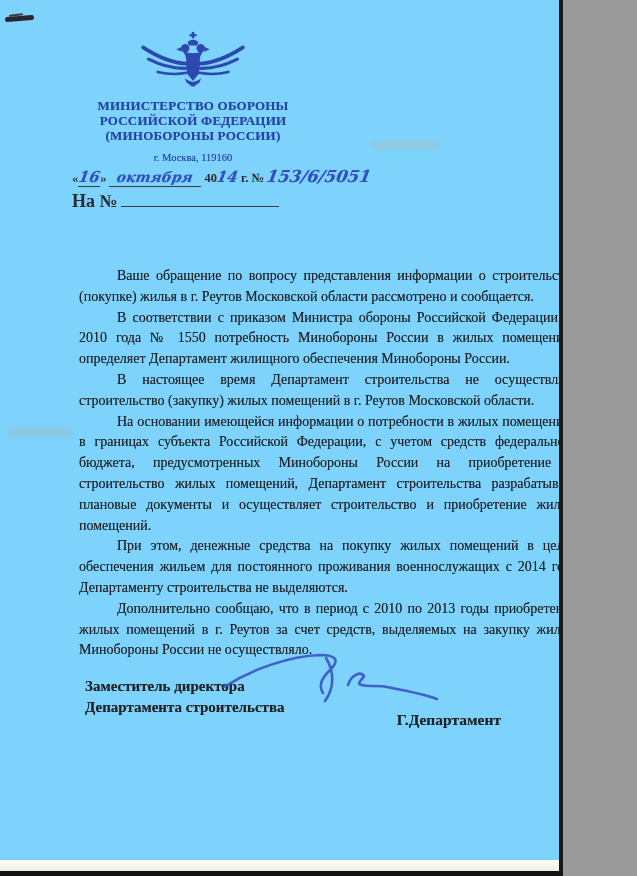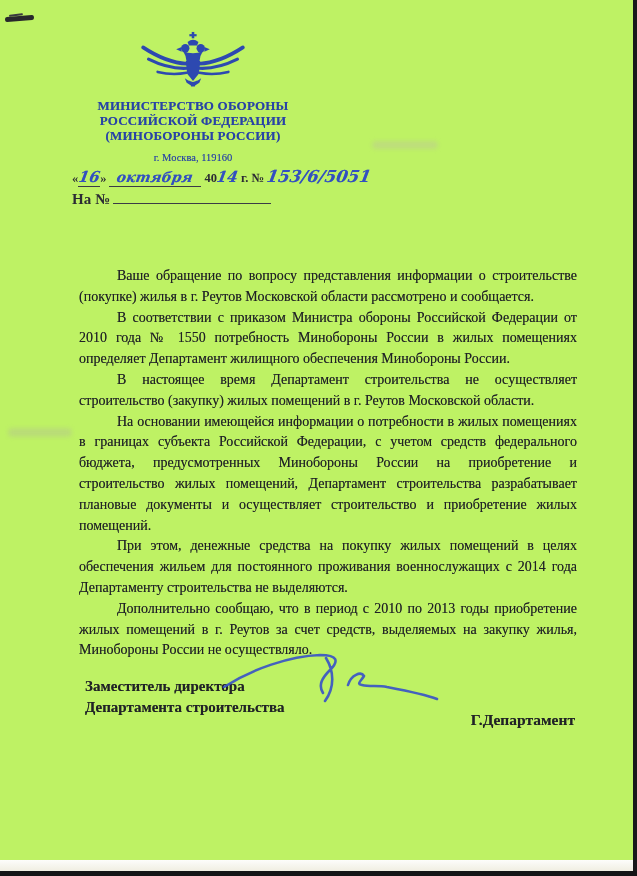--- a/index.html
+++ b/index.html
@@ -1,19 +1,19 @@
 <!DOCTYPE html>
 <html><head>
 <meta charset="utf-8">
 <style>
   html,body{margin:0;padding:0;background:#9a9a9a;}
   .page{
     position:relative;
-    width:637px;height:876px;
-    background:#bef264;
+    width:563px;height:876px;
+    background:#7dd3fc;
     overflow:hidden;
     font-family:"Liberation Serif", serif;
     color:#202226;
   }
   
   .edge-right{position:absolute;top:0;right:0;width:4px;height:100%;background:#19191b;}
   .edge-bottom{position:absolute;left:0;bottom:0;width:100%;height:5px;background:#141416;}
   .shade-bottom{position:absolute;left:0;bottom:5px;width:100%;height:11px;
     background:linear-gradient(#fdfdfb,#f0eee2);}
   .mark-topleft{position:absolute;left:5px;top:16px;width:29px;height:5px;
@@ -39,21 +39,21 @@
     text-shadow:0 0 .5px rgba(50,80,192,.55);}
   .hand-day{font-size:15px;}
   .hand-month{font-size:14px;}
   .hand-year{font-size:15px;}
   .hand-number{font-size:16.5px;font-weight:bold;}
   .u-day{border-bottom:1.3px solid #3b3b46;display:inline-block;
     min-width:22px;text-align:center;}
   .u-month{border-bottom:1.3px solid #3b3b46;display:inline-block;
     min-width:92px;text-align:center;margin:0 4px 0 2px;}
   .reply-line{position:absolute;left:72px;top:191px;width:330px;
-    font-size:15px;font-weight:bold;color:#2b2b33;}
+    font-size:18px;font-weight:bold;color:#2b2b33;}
   .u-reply{border-bottom:1.3px solid #3b3b46;display:inline-block;
     width:158px;margin-left:3px;}
   
   .body-text{position:absolute;left:79px;top:266px;width:498px;
     font-size:14px;line-height:20.8px;font-weight:normal;
     text-align:justify;color:#202226;
     text-shadow:0 0 .5px rgba(25,27,35,.55);}
   .body-text p{margin:0;text-indent:38px;}
   
   .signer-title{position:absolute;left:85px;top:676px;

